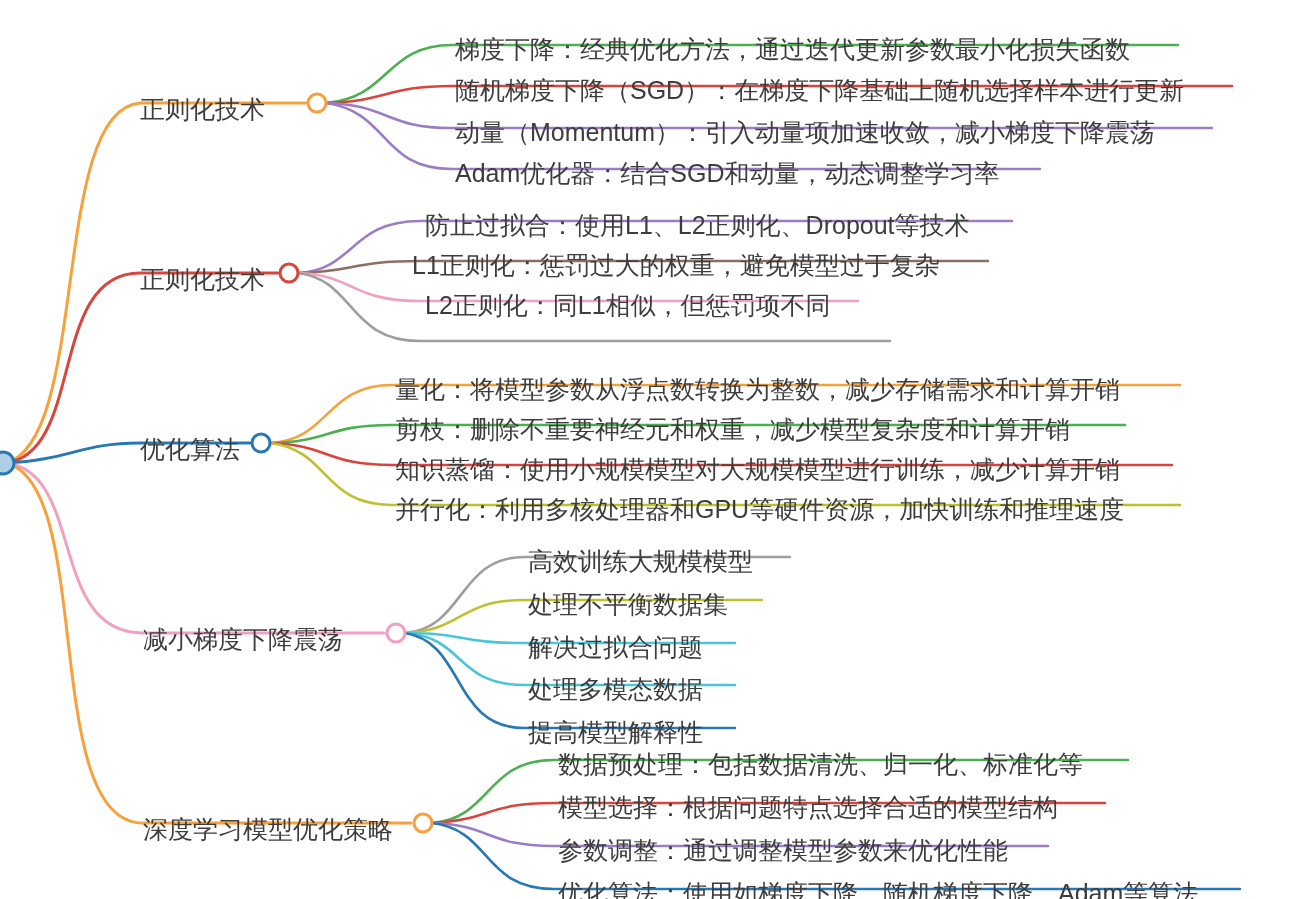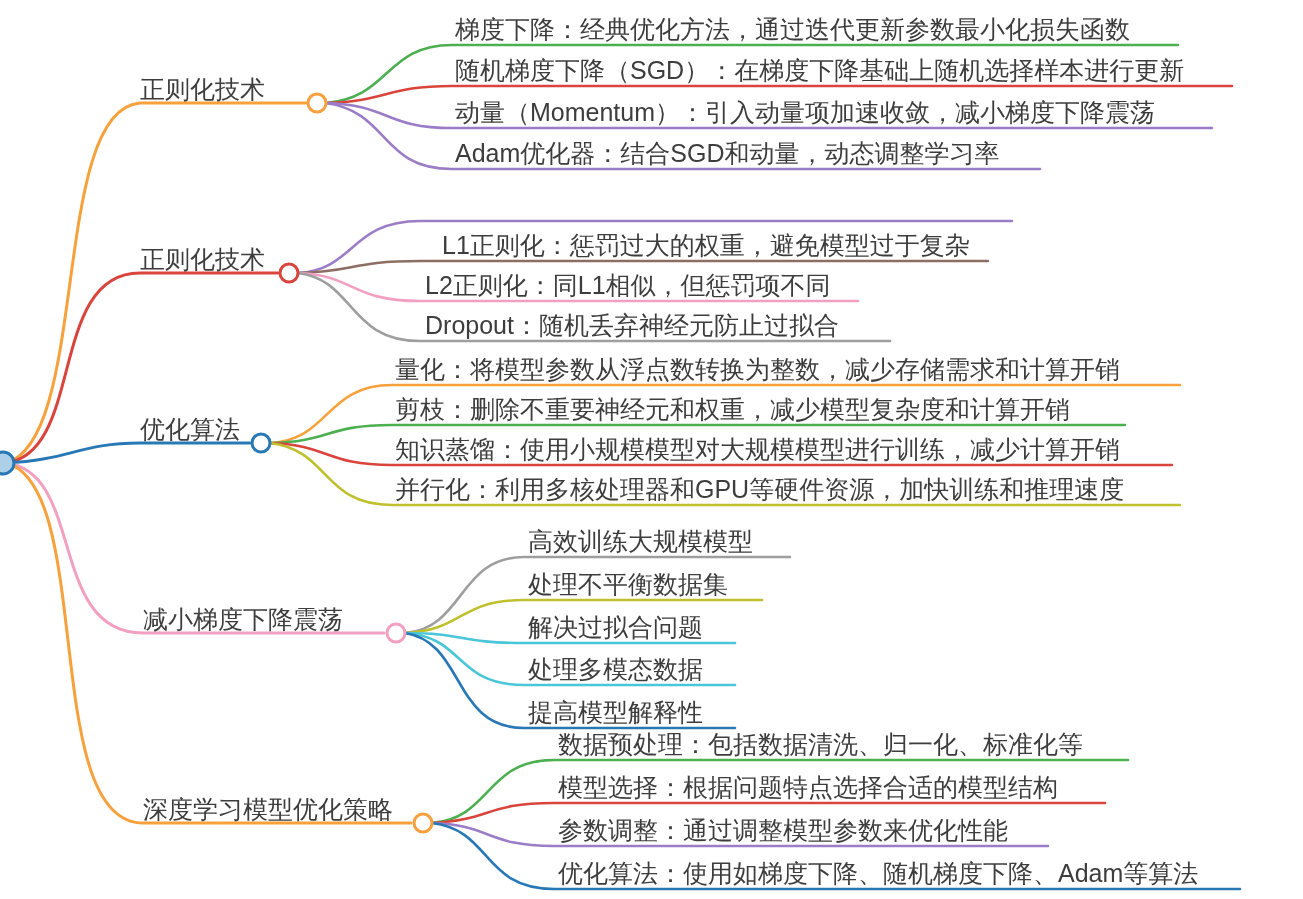--- a/index.html
+++ b/index.html
@@ -16,20 +16,21 @@
   svg.wires path.twig{stroke-width:2.6;}
   svg.wires circle.node{stroke-width:3;}
   svg.wires circle.white{fill:#ffffff;}
   .label,.leaf{
     position:absolute;
     white-space:nowrap;
     color:#3d3d3d;
     font-size:25px;
     line-height:1.05;
     cursor:default;
+    margin-top:20px;
   }
 </style>
 </head>
 <body>
 
 <div class="canvas">
 
   <svg class="wires" width="1303" height="899" viewBox="0 0 1303 899">
 
     <path class="trunk" d="M 6 463 C 90 440, 50 110, 140 103 L 306 103" stroke="#f7a13d"></path>
@@ -76,23 +77,23 @@
   <div class="label" style="left:140px;top:246px">正则化技术</div>
   <div class="label" style="left:140px;top:416px">优化算法</div>
   <div class="label" style="left:143px;top:606px">减小梯度下降震荡</div>
   <div class="label" style="left:143px;top:796px">深度学习模型优化策略</div>
 
   <div class="leaf" style="left:455px;top:16px">梯度下降：经典优化方法，通过迭代更新参数最小化损失函数</div>
   <div class="leaf" style="left:455px;top:57px">随机梯度下降（SGD）：在梯度下降基础上随机选择样本进行更新</div>
   <div class="leaf" style="left:455px;top:99px">动量（Momentum）：引入动量项加速收敛，减小梯度下降震荡</div>
   <div class="leaf" style="left:455px;top:140px">Adam优化器：结合SGD和动量，动态调整学习率</div>
 
-  <div class="leaf" style="left:442px;top:232px">L1正则化：惩罚过大的权重，避免模型过于复杂</div>
+  <div class="leaf" style="left:425px;top:192px">防止过拟合：使用L1、L2正则化、Dropout等技术</div>
+  <div class="leaf" style="left:412px;top:232px">L1正则化：惩罚过大的权重，避免模型过于复杂</div>
   <div class="leaf" style="left:425px;top:272px">L2正则化：同L1相似，但惩罚项不同</div>
-  <div class="leaf" style="left:425px;top:312px">Dropout：随机丢弃神经元防止过拟合</div>
 
   <div class="leaf" style="left:395px;top:356px">量化：将模型参数从浮点数转换为整数，减少存储需求和计算开销</div>
   <div class="leaf" style="left:395px;top:396px">剪枝：删除不重要神经元和权重，减少模型复杂度和计算开销</div>
   <div class="leaf" style="left:395px;top:436px">知识蒸馏：使用小规模模型对大规模模型进行训练，减少计算开销</div>
   <div class="leaf" style="left:395px;top:476px">并行化：利用多核处理器和GPU等硬件资源，加快训练和推理速度</div>
 
   <div class="leaf" style="left:528px;top:528px">高效训练大规模模型</div>
   <div class="leaf" style="left:528px;top:571px">处理不平衡数据集</div>
   <div class="leaf" style="left:528px;top:614px">解决过拟合问题</div>
   <div class="leaf" style="left:528px;top:656px">处理多模态数据</div>

